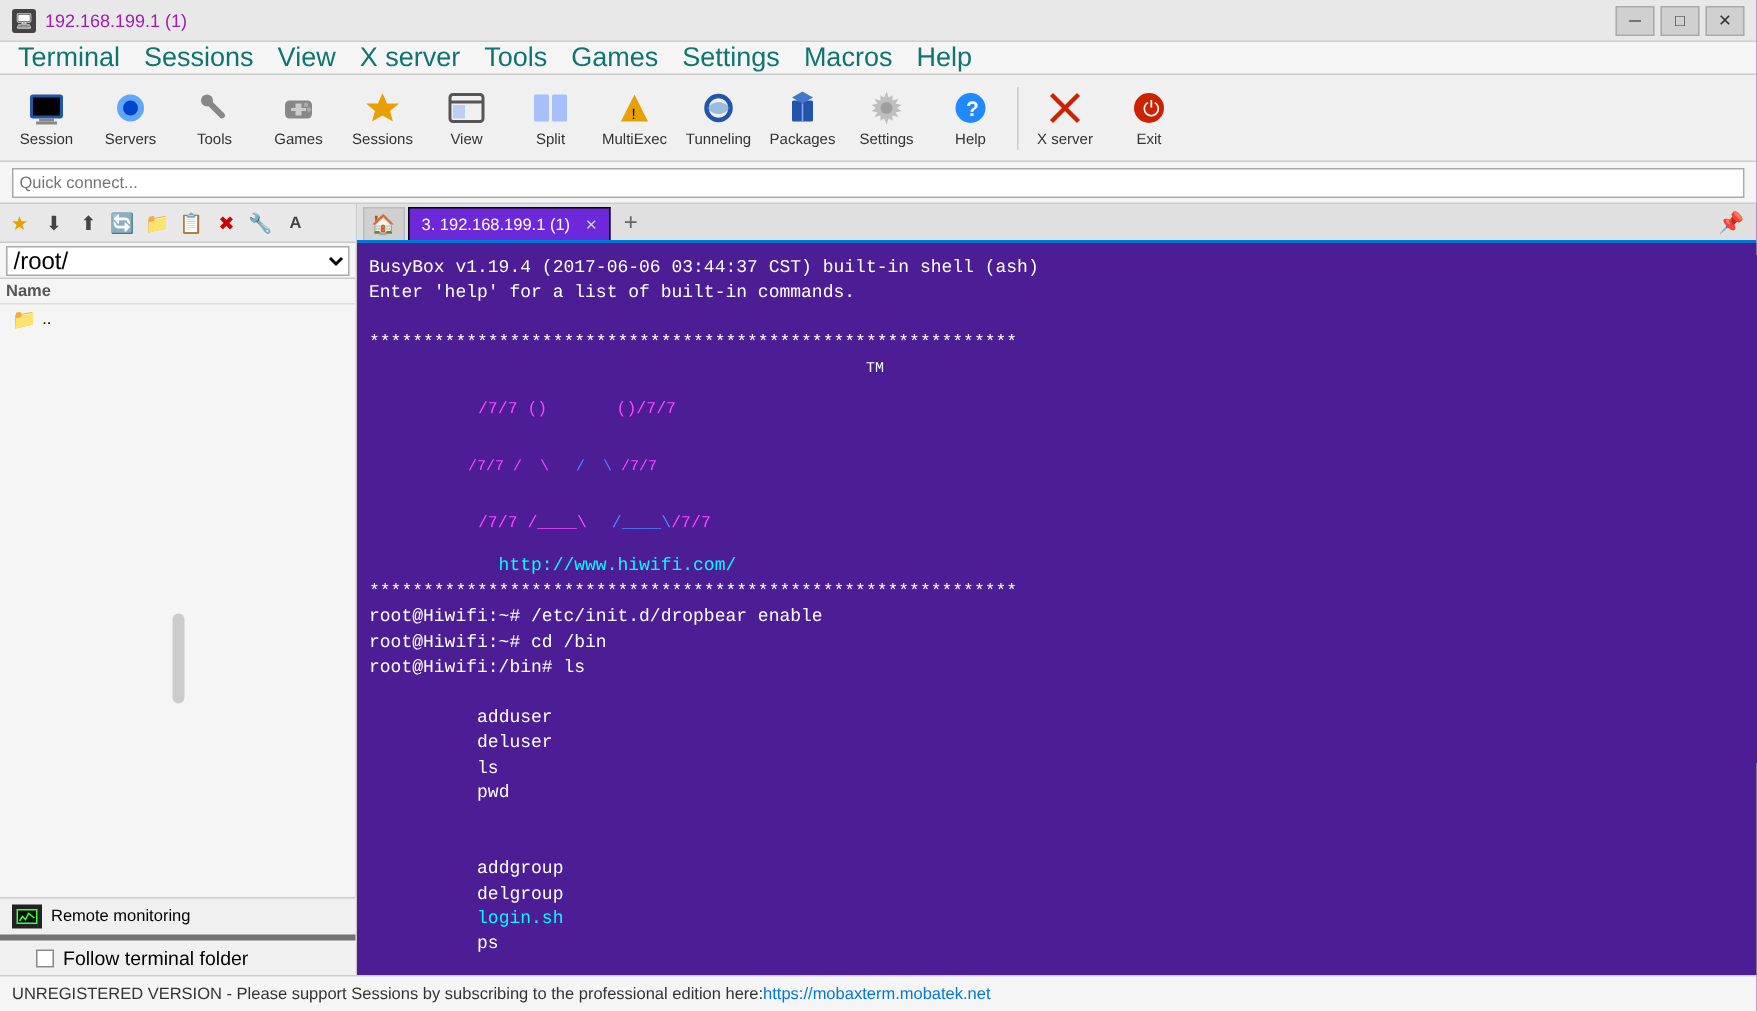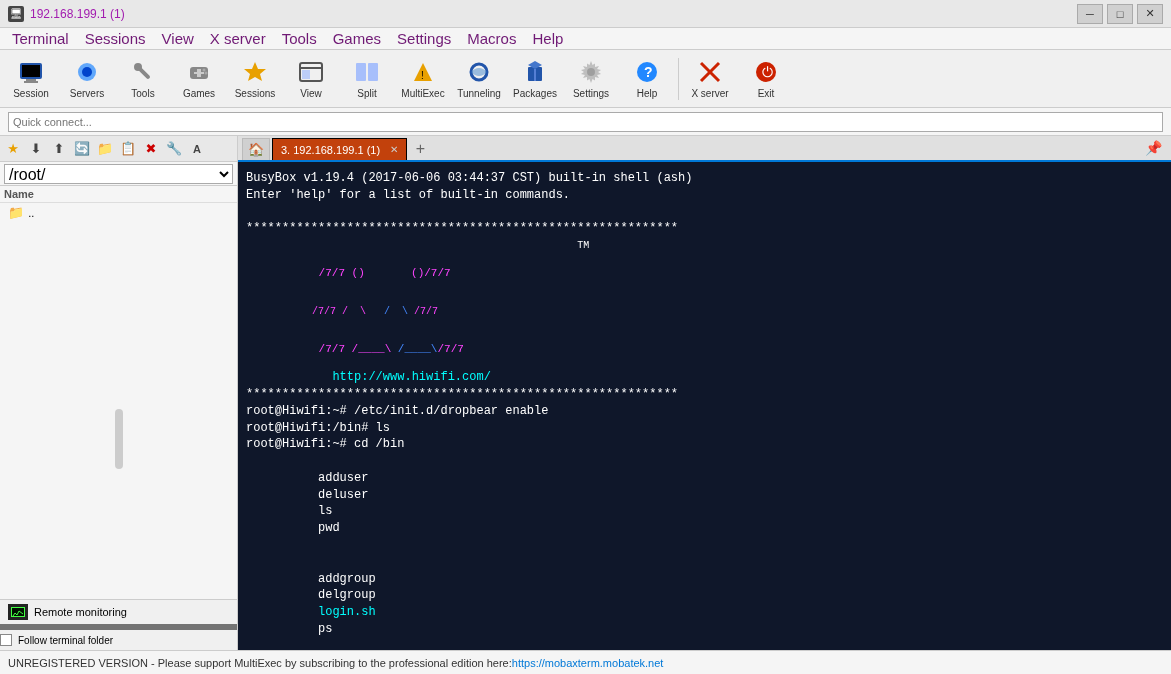--- a/index.html
+++ b/index.html
@@ -7,21 +7,21 @@
 
     
     .titlebar { background: #e8e8e8; height: 28px; display: flex; align-items: center; padding: 0 8px; border-bottom: 1px solid #ccc; }
     .titlebar-icon { width: 16px; height: 16px; background: #444; border-radius: 2px; margin-right: 6px; font-size: 10px; color: white; display: flex; align-items: center; justify-content: center; }
     .titlebar-title { flex: 1; font-size: 12px; color: #a21caf; }
     .titlebar-controls { display: flex; gap: 4px; }
     .titlebar-btn { width: 26px; height: 20px; background: #d0d0d0; border: 1px solid #aaa; cursor: pointer; display: flex; align-items: center; justify-content: center; font-size: 11px; color: #333; }
 
     
     .menubar { background: #f5f5f5; height: 22px; display: flex; align-items: center; padding: 0 4px; border-bottom: 1px solid #ccc; }
-    .menu-item { padding: 2px 8px; cursor: pointer; font-size: 15px; color: #701a75; }
+    .menu-item { padding: 2px 8px; cursor: pointer; font-size: 18px; color: #0f766e; }
 
     
     .toolbar { background: #f0f0f0; height: 58px; display: flex; align-items: center; padding: 2px 4px; border-bottom: 1px solid #ccc; gap: 2px; }
     .toolbar-btn { display: flex; flex-direction: column; align-items: center; justify-content: center; width: 54px; height: 52px; cursor: pointer; padding: 2px; border: 1px solid transparent; border-radius: 2px; font-size: 10px; color: #333; gap: 2px; }
     .toolbar-sep { width: 1px; height: 42px; background: #ccc; margin: 0 2px; }
     .tb-icon { width: 28px; height: 28px; display: flex; align-items: center; justify-content: center; font-size: 20px; }
 
     
     .quickconnect { background: #f5f5f5; height: 28px; display: flex; align-items: center; padding: 0 8px; border-bottom: 1px solid #ccc; gap: 4px; }
     .quickconnect input { flex: 1; height: 20px; border: 1px solid #aaa; padding: 0 4px; font-size: 11px; background: white; }
@@ -36,35 +36,35 @@
     .sidebar-path { height: 24px; display: flex; align-items: center; padding: 0 4px; border-bottom: 1px solid #ccc; }
     .sidebar-path select { width: 100%; height: 20px; border: 1px solid #aaa; font-size: 11px; background: white; }
     .sidebar-header { display: flex; align-items: center; padding: 2px 4px; font-size: 11px; font-weight: bold; color: #555; border-bottom: 1px solid #ddd; }
     .sidebar-file-list { flex: 1; overflow-y: auto; }
     .sidebar-file-item { display: flex; align-items: center; padding: 2px 8px; font-size: 11px; cursor: pointer; gap: 4px; }
     .folder-icon { color: #e8a000; font-size: 13px; }
     .sidebar-spacer { flex: 1; }
     .remote-monitoring { display: flex; align-items: center; gap: 6px; padding: 4px 8px; border-top: 1px solid #ccc; font-size: 11px; cursor: pointer; background: #f0f0f0; }
     .monitor-icon { width: 20px; height: 16px; background: #222; display: flex; align-items: center; justify-content: center; }
     .monitor-screen { width: 14px; height: 10px; border: 1px solid #44ff44; background: #001100; }
-    .follow-terminal { display: flex; align-items: center; gap: 6px; padding: 4px 0; font-size: 10px; border-top: 6px solid #737373; background: #f0f0f0; }
+    .follow-terminal { display: flex; align-items: center; gap: 6px; padding: 4px 24px; font-size: 13px; border-top: 4px solid #737373; background: #f0f0f0; }
     .checkbox { width: 12px; height: 12px; border: 1px solid #888; background: white; display: flex; align-items: center; justify-content: center; }
 
     
     .tab-bar { background: #e0e0e0; height: 26px; display: flex; align-items: flex-end; padding: 0 4px; border-bottom: 2px solid #0078d7; }
     .home-tab { width: 28px; height: 22px; background: #d0d0d0; display: flex; align-items: center; justify-content: center; border: 1px solid #bbb; border-bottom: none; margin-right: 2px; cursor: pointer; font-size: 13px; }
     .tab { height: 22px; background: #fff; border: 1px solid #bbb; border-bottom: none; display: flex; align-items: center; padding: 0 8px; gap: 6px; cursor: pointer; font-size: 11px; min-width: 120px; }
-    .tab.active { background: #c2410c; color: #fff; border-color: #000; margin-top: 32px; }
+    .tab.active { background: #6d28d9; color: #fff; border-color: #000; margin-top: 32px; }
     .tab-close { font-size: 10px; color: #888; cursor: pointer; margin-left: 4px; }
     .tab.active .tab-close { color: #ccc; }
     .tab-add { width: 22px; height: 22px; display: flex; align-items: center; justify-content: center; cursor: pointer; font-size: 16px; color: #666; margin-left: 2px; }
 
     
     .terminal-container { flex: 1; background: #000; overflow: hidden; position: relative; }
-    .terminal { width: 100%; height: 100%; background: #0f172a; color: #ccc; font-family: 'Courier New', monospace; font-size: 12px; padding: 8px; overflow: hidden; line-height: 1.4; }
+    .terminal { width: 100%; height: 100%; background: #4c1d95; color: #ccc; font-family: 'Courier New', monospace; font-size: 12px; padding: 8px; overflow: hidden; line-height: 1.4; }
     .t-white { color: #fff; }
     .t-cyan { color: #00ffff; }
     .term-line { white-space: pre; }
     @keyframes blink { 0%,100%{opacity:1} 50%{opacity:0} }
 
     
     .statusbar { background: #f5f5f5; height: 24px; display: flex; align-items: center; padding: 0 8px; border-top: 1px solid #ccc; font-size: 11px; color: #333; }
     .statusbar a { color: #0078d7; text-decoration: none; }
 
     
@@ -314,42 +314,42 @@
         <div class="term-line t-white">************************************************************</div>
         <div class="term-line" style="text-align:left;"><span class="t-white">                                              </span><span class="t-white" style="font-size:10px;">TM</span></div>
 
         <div class="term-line" style="font-size:11px;line-height:1.2;">
           <span style="color:#ff44ff;">&nbsp;/7/7&nbsp;()</span><span style="color:#4488ff;">&nbsp;&nbsp;&nbsp;&nbsp;&nbsp;&nbsp;&nbsp;</span><span style="color:#ff44ff;">()/7/7&nbsp;</span>
         </div>
         <div class="term-line" style="font-size:10px;line-height:1.2;">
           <span style="color:#ff44ff;">&nbsp;/7/7&nbsp;/&nbsp;&nbsp;\&nbsp;&nbsp;&nbsp;</span><span style="color:#4488ff;">/&nbsp;&nbsp;\&nbsp;</span><span style="color:#ff44ff;">/7/7&nbsp;</span>
         </div>
         <div class="term-line" style="font-size:11px;line-height:1.2;">
-          <span style="color:#ff44ff;">&nbsp;/7/7&nbsp;/____\&nbsp;</span><span style="color:#4488ff;">/____\</span><span style="color:#ff44ff;">/7/7&nbsp;</span>
+          <span style="color:#ff44ff;">&nbsp;/7/7&nbsp;/____\&nbsp;</span><span style="color:#4488ff;margin-left:10px;">/____\</span><span style="color:#ff44ff;">/7/7&nbsp;</span>
         </div>
         <div class="term-line t-cyan">&nbsp;&nbsp;&nbsp;&nbsp;&nbsp;&nbsp;&nbsp;&nbsp;&nbsp;&nbsp;&nbsp;&nbsp;http://www.hiwifi.com/</div>
         <div class="term-line t-white">************************************************************</div>
         <div class="term-line t-white">root@Hiwifi:~# /etc/init.d/dropbear enable</div>
+        <div class="term-line t-white">root@Hiwifi:~# cd /bin</div>
         <div class="term-line t-white">root@Hiwifi:/bin# ls</div>
-        <div class="term-line t-white">root@Hiwifi:~# cd /bin</div>
 
         <div class="term-line">
           <span class="t-white" style="display:inline-block;width:205px;">adduser</span>
           <span class="t-white" style="display:inline-block;width:205px;">deluser</span>
           <span class="t-white" style="display:inline-block;width:205px;">ls</span>
           <span class="t-white">pwd</span>
         </div>
         <div class="term-line">
           <span class="t-white" style="display:inline-block;width:205px;">addgroup</span>
           <span class="t-white" style="display:inline-block;width:205px;">delgroup</span>
           <span class="t-cyan" style="display:inline-block;width:205px;">login.sh</span>
           <span class="t-white">ps</span>
         </div>
 
       </div>
     </div>
   </div>
 </div>
 
 <div class="statusbar">
-  <span>UNREGISTERED VERSION - Please support MultiExec by subscribing to the professional edition here: </span>
+  <span>UNREGISTERED VERSION - Please support Sessions by subscribing to the professional edition here: </span>
   <a href="#">https://mobaxterm.mobatek.net</a>
 </div>
 
 </body></html>

